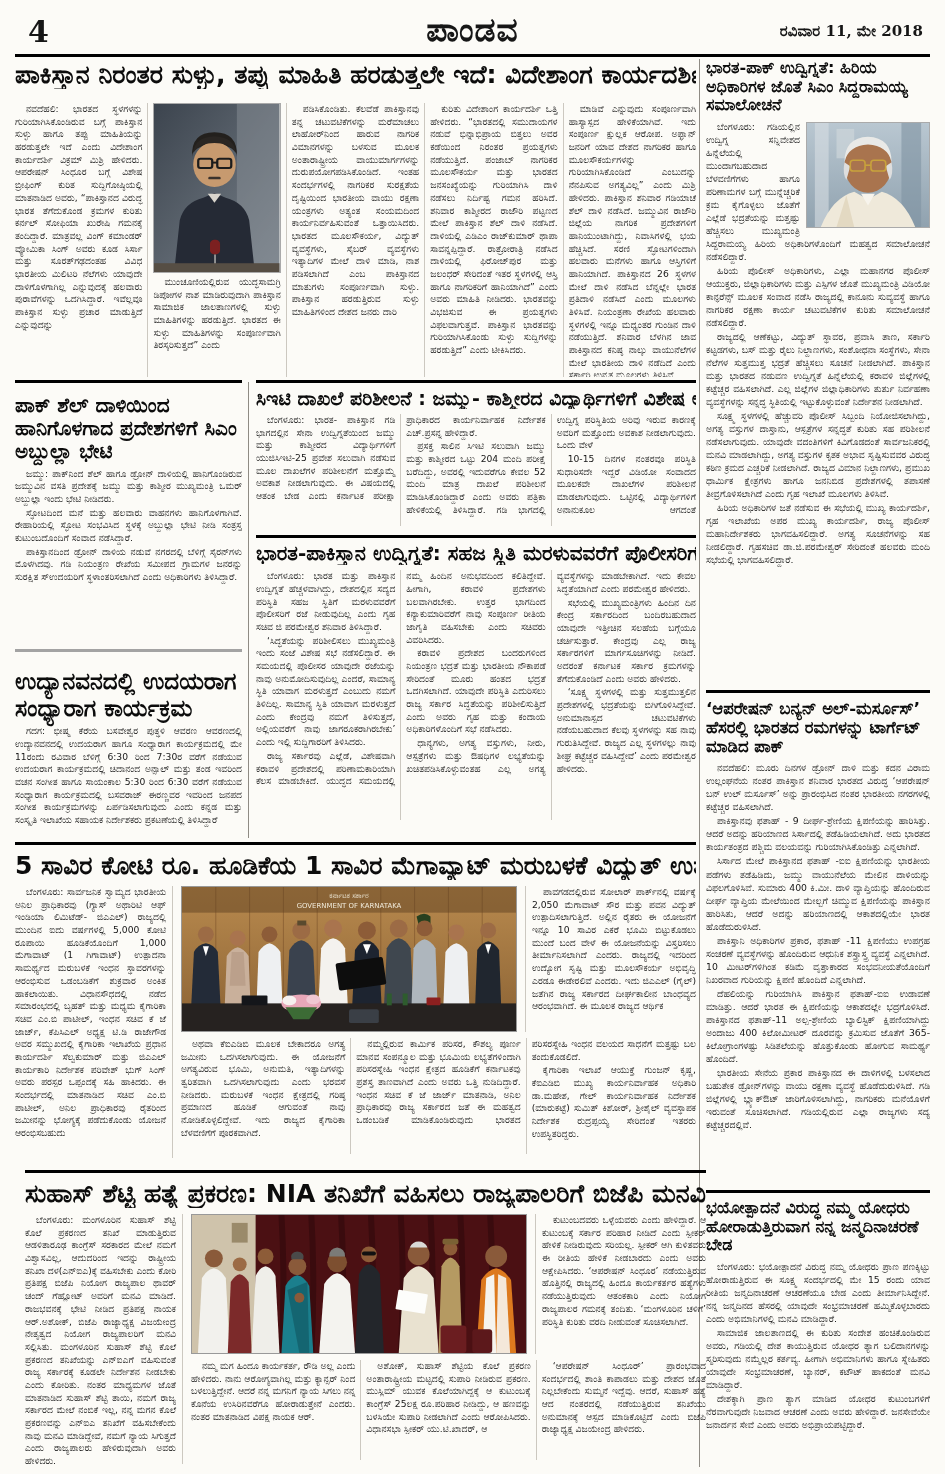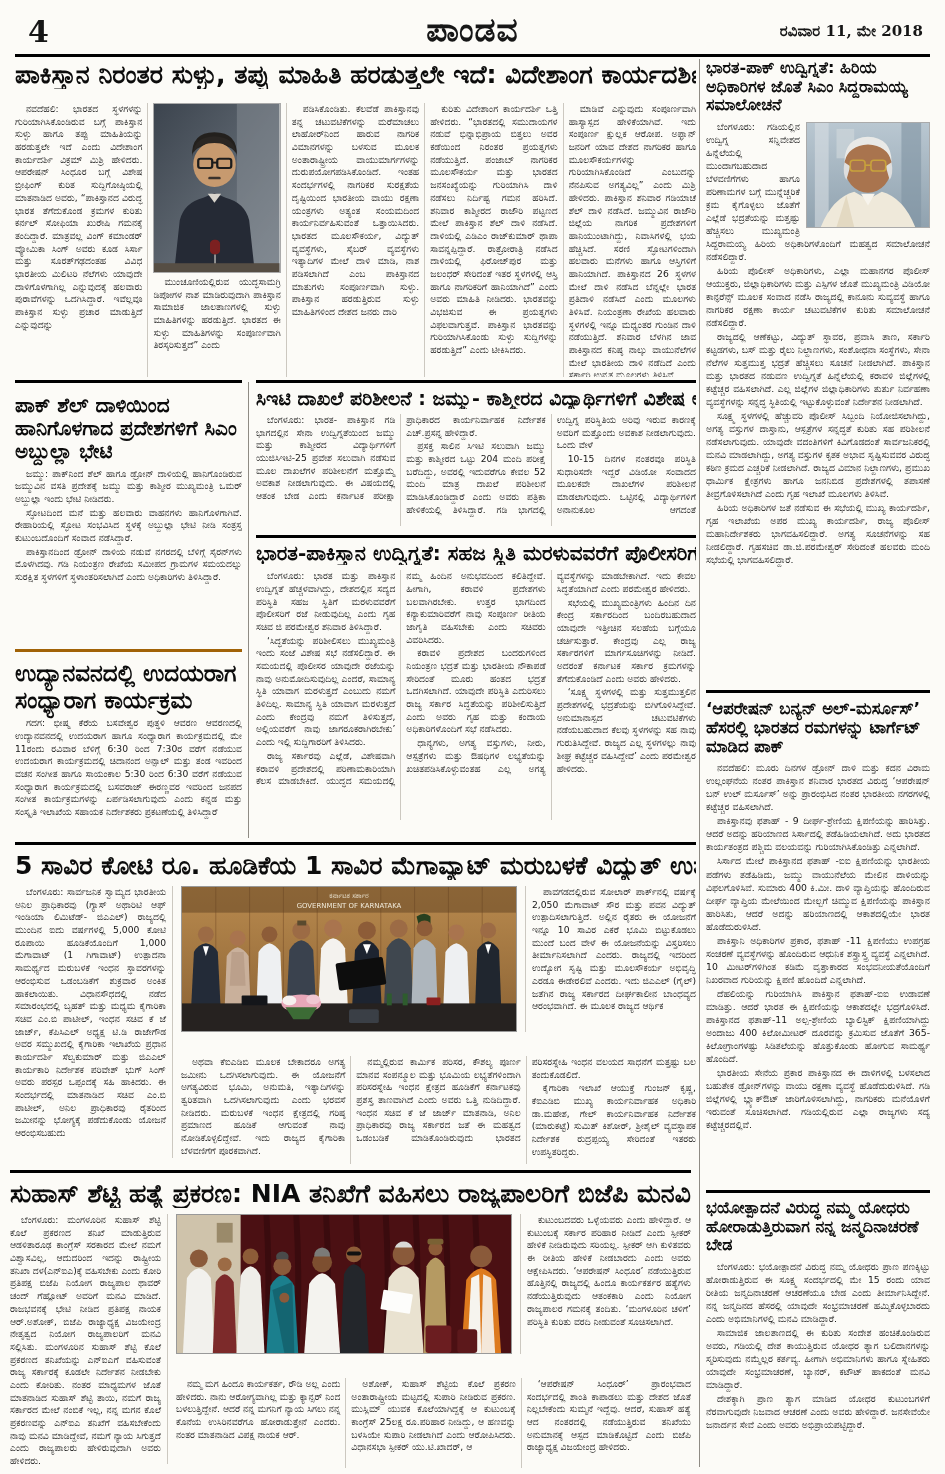--- a/index.html
+++ b/index.html
@@ -42,47 +42,47 @@
   .art-r3{height:270px}
   .rail .rule-b{margin:5px 0 6px}
   .rail .jtxt{margin-top:5px}
   .rail .jtxt p{font-size:9.3px;line-height:1.4}
   .photo-sid{float:right;width:124px;height:106px;margin:2px 0 4px 6px;border:1px solid #aaa}
 
   
   .blockA{position:absolute;left:15px;top:380px;width:227px;height:458px;overflow:hidden}
   .artA{border-top:3px solid #000;padding-top:11px;height:260px;overflow:hidden}
   .hl-A{font-size:20px}
-  .artB{border-top:3px solid #a16207;padding-top:8px;margin-top:9px;height:182px;overflow:hidden}
+  .artB{border-top:3px solid #a3a3a3;padding-top:16px;margin-top:9px;height:182px;overflow:hidden}
   .hl-B{font-size:23px}
   .blockA .jtxt{margin-top:4px}
   .vrule2{position:absolute;left:248px;top:382px;width:1px;height:456px}
   .blockM{position:absolute;left:256px;top:380px;width:440px;height:458px;overflow:hidden}
   .artC,.artD{border-top:3px solid #000;padding-top:4px}
   .artD{margin-top:9px}
   .hl-C{font-size:19px;white-space:nowrap;overflow:hidden}
   .hl-D{font-size:20px;white-space:nowrap;overflow:hidden}
   .bodyC{column-count:3;column-gap:11px;column-rule:1px solid #ccc8c0;height:112px;overflow:hidden;margin-top:5px}
   .bodyD{column-count:3;column-gap:11px;column-rule:1px solid #ccc8c0;height:250px;overflow:hidden;margin-top:5px}
 
   
   .blockG{position:absolute;left:15px;top:842px;width:681px;height:322px;overflow:hidden}
-  .blockS{position:absolute;left:10px;top:1170px;width:681px;height:298px;overflow:hidden}
+  .blockS{position:absolute;left:25px;top:1170px;width:681px;height:298px;overflow:hidden}
   .hl-band{font-size:25px;white-space:nowrap;overflow:hidden;border-top:3px solid #000;padding-top:6px}
   .bandgrid{display:grid;grid-template-columns:158px 1fr;column-gap:8px;margin-top:6px}
   .bleft{border-right:1px solid #ccc8c0;padding-right:6px;overflow:hidden}
   .blockG .bleft{height:272px}
   .blockS .bleft{height:250px}
   .prow{display:flex;gap:8px}
   .photo-gail{width:336px;height:146px;flex:none;border:1px solid #999}
   .photo-suhas{width:336px;height:140px;flex:none;border:1px solid #999}
   .brcol{flex:1;border-left:1px solid #ccc8c0;padding-left:6px;overflow:hidden}
   .blockG .brcol{height:146px}
   .blockS .brcol{height:140px}
-  .bbelow{margin-top:24px;column-count:3;column-gap:11px;column-rule:1px solid #ccc8c0;overflow:hidden}
+  .bbelow{margin-top:6px;column-count:3;column-gap:11px;column-rule:1px solid #ccc8c0;overflow:hidden}
   .blockG .bbelow{height:116px}
   .blockS .bbelow{height:100px}
 </style>
 </head>
 <body>
 
 <div class="page">
 
   <div class="pageno">4</div>
   <div class="masthead">ಪಾಂಡವ</div>
@@ -198,21 +198,21 @@
       </div>
     </article>
   </aside>
 
   <div class="blockA">
     <article class="artA">
       <h2 class="hl hl-A">ಪಾಕ್ ಶೆಲ್ ದಾಳಿಯಿಂದ ಹಾನಿಗೊಳಗಾದ ಪ್ರದೇಶಗಳಿಗೆ ಸಿಎಂ ಅಬ್ದುಲ್ಲಾ ಭೇಟಿ</h2>
       <div class="jtxt">
         <p>ಜಮ್ಮು: ಪಾಕ್‌ನಿಂದ ಶೆಲ್ ಹಾಗೂ ಡ್ರೋನ್ ದಾಳಿಯಲ್ಲಿ ಹಾನಿಗೊಂಡಿರುವ ಜಮ್ಮುವಿನ ವಸತಿ ಪ್ರದೇಶಕ್ಕೆ ಜಮ್ಮು ಮತ್ತು ಕಾಶ್ಮೀರ ಮುಖ್ಯಮಂತ್ರಿ ಒಮರ್ ಅಬ್ದುಲ್ಲಾ ಇಂದು ಭೇಟಿ ನೀಡಿದರು.</p>
         <p>ಸ್ಫೋಟದಿಂದ ಮನೆ ಮತ್ತು ಹಲವಾರು ವಾಹನಗಳು ಹಾನಿಗೊಳಗಾಗಿವೆ. ರೇಹಾರಿಯಲ್ಲಿ ಸ್ಫೋಟ ಸಂಭವಿಸಿದ ಸ್ಥಳಕ್ಕೆ ಅಬ್ದುಲ್ಲಾ ಭೇಟಿ ನೀಡಿ ಸಂತ್ರಸ್ತ ಕುಟುಂಬದೊಂದಿಗೆ ಸಂವಾದ ನಡೆಸಿದ್ದಾರೆ.</p>
-        <p>ಪಾಕಿಸ್ತಾನದಿಂದ ಡ್ರೋನ್ ದಾಳಿಯ ನಡುವೆ ನಗರದಲ್ಲಿ ಬೆಳಿಗ್ಗೆ ಸೈರನ್‌ಗಳು ಮೊಳಗಿದವು. ಗಡಿ ನಿಯಂತ್ರಣ ರೇಖೆಯ ಸಮೀಪದ ಗ್ರಾಮಗಳ ಸಮಯದಲ್ನು ಸುರಕ್ಷಿತ ಸ್ಥಳಗಳಿಗೆ ಸ್ಥಳಾಂತರಿಸಲಾಗಿದೆ ಎಂದು ಅಧಿಕಾರಿಗಳು ತಿಳಿಸಿದ್ದಾರೆ.</p>
+        <p>ಪಾಕಿಸ್ತಾನದಿಂದ ಡ್ರೋನ್ ದಾಳಿಯ ನಡುವೆ ನಗರದಲ್ಲಿ ಬೆಳಿಗ್ಗೆ ಸೈರನ್‌ಗಳು ಮೊಳಗಿದವು. ಗಡಿ ನಿಯಂತ್ರಣ ರೇಖೆಯ ಸಮೀಪದ ಗ್ರಾಮಗಳ ಜನರನ್ನು ಸುರಕ್ಷಿತ ಸ್ಉದಯರಿಗೆ ಸ್ಥಳಾಂತರಿಸಲಾಗಿದೆ ಎಂದು ಅಧಿಕಾರಿಗಳು ತಿಳಿಸಿದ್ದಾರೆ.</p>
       </div>
     </article>
     <article class="artB">
       <h2 class="hl hl-B">ಉದ್ಯಾನವನದಲ್ಲಿ ಉದಯರಾಗ ಸಂಧ್ಯಾರಾಗ ಕಾರ್ಯಕ್ರಮ</h2>
       <div class="jtxt">
         <p>ಗದಗ: ಭೀಷ್ಮ ಕೆರೆಯ ಬಸವೇಶ್ವರ ಪುತ್ಥಳಿ ಆವರಣ ಆವರಣದಲ್ಲಿ ಉದ್ಯಾನವನದಲ್ಲಿ ಉದಯರಾಗ ಹಾಗೂ ಸಂಧ್ಯಾರಾಗ ಕಾರ್ಯಕ್ರಮದಲ್ಲಿ ಮೇ 11ರಂದು ರವಿವಾರ ಬೆಳಿಗ್ಗೆ 6:30 ರಿಂದ 7:30ರ ವರೆಗೆ ನಡೆಯುವ ಉದಯರಾಗ ಕಾರ್ಯಕ್ರಮದಲ್ಲಿ ಚಿದಾನಂದ ಅನ್ಸಾಲ್ ಮತ್ತು ತಂಡ ಇವರಿಂದ ವಚನ ಸಂಗೀತ ಹಾಗೂ ಸಾಯಂಕಾಲ 5:30 ರಿಂದ 6:30 ವರೆಗೆ ನಡೆಯುವ ಸಂಧ್ಯಾರಾಗ ಕಾರ್ಯಕ್ರಮದಲ್ಲಿ ಬಸವರಾಜ್ ಈರಣ್ಣವರ ಇವರಿಂದ ಜನಪದ ಸಂಗೀತ ಕಾರ್ಯಕ್ರಮಗಳನ್ನು ಏರ್ಪಡಿಸಲಾಗುವುದು ಎಂದು ಕನ್ನಡ ಮತ್ತು ಸಂಸ್ಕೃತಿ ಇಲಾಖೆಯ ಸಹಾಯಕ ನಿರ್ದೇಶಕರು ಪ್ರಕಟಣೆಯಲ್ಲಿ ತಿಳಿಸಿದ್ದಾರೆ</p>
       </div>
     </article>
   </div>
 

